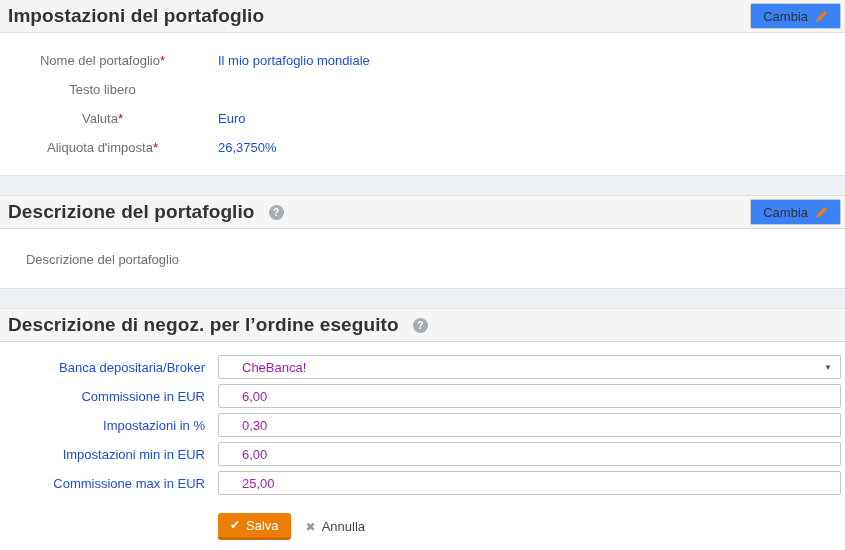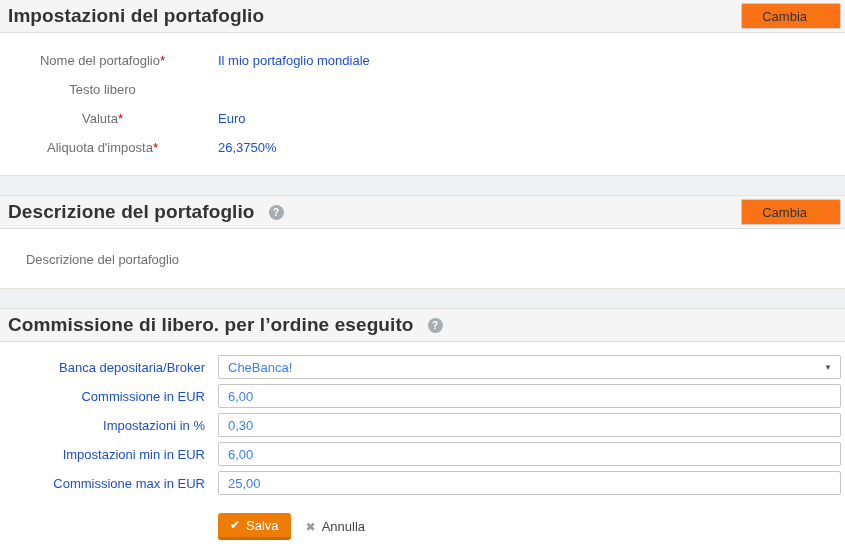--- a/index.html
+++ b/index.html
@@ -24,23 +24,23 @@
   }
   .help-badge {
     width: 15px; height: 15px; border-radius: 50%;
     background: #a6adb3; color: #ffffff;
     font-size: 10px; font-weight: bold; line-height: 15px;
     display: inline-flex; align-items: center; justify-content: center;
     margin-left: 14px; flex: none;
   }
   .btn-change {
     margin-left: auto; height: 26px;
-    background: #f97316; border: 1px solid #cccccc; border-radius: 2px;
+    background: #3b82f6; border: 1px solid #cccccc; border-radius: 2px;
     font: inherit; font-size: 13px; color: #333333;
-    padding: 0 20px; display: inline-flex; align-items: center; gap: 0;
+    padding: 0 12px; display: inline-flex; align-items: center; gap: 7px;
     cursor: pointer;
   }
   .pencil-icon { display: inline-flex; }
 
   
   .view-rows { padding: 13px 4px 13px 0; }
   .view-rows.single { padding: 16px 4px 14px 0; }
   .view-row { display: flex; align-items: center; height: 29px; }
   .view-label { width: 205px; flex: none; text-align: center; color: #6f6f6f; }
   .req-mark { color: #cc0000; }
@@ -53,21 +53,21 @@
   }
 
   
   .form { padding: 13px 4px 0 0; }
   .form-row { display: flex; align-items: center; margin-bottom: 5px; }
   .form-label { width: 205px; flex: none; text-align: right; color: #1d4ed8; }
   .form-ctrl { flex: 1; margin-left: 13px; position: relative; }
   .text-input, .select-input {
     width: 100%; height: 24px;
     border: 1px solid #c6c6c6; border-radius: 2px;
-    padding: 0 9px; font: inherit; font-size: 13px; color: #3b82f6;
+    padding: 0 23px; font: inherit; font-size: 13px; color: #a21caf;
     background: #ffffff;
   }
   .select-input { appearance: none; -webkit-appearance: none; -moz-appearance: none; }
   .caret-icon {
     position: absolute; right: 9px; top: 50%; transform: translateY(-50%);
     font-size: 8px; color: #555555; pointer-events: none;
   }
 
   
   .actions { display: flex; align-items: center; gap: 15px; margin-top: 13px; }
@@ -141,21 +141,21 @@
         <div class="view-label"><span>Descrizione del portafoglio</span></div>
         <div class="view-value"></div>
       </div>
     </div>
   </section>
 
   <div class="separator"></div>
 
   <section>
     <header class="panel-header">
-      <h2 class="panel-title">Commissione di libero. per l’ordine eseguito</h2>
+      <h2 class="panel-title">Descrizione di negoz. per l’ordine eseguito</h2>
       <span class="help-badge">?</span>
     </header>
 
     <div class="form">
       <div class="form-row">
         <label class="form-label">Banca depositaria/Broker</label>
         <div class="form-ctrl">
           <select class="select-input">
             <option>CheBanca!</option>
           </select>

